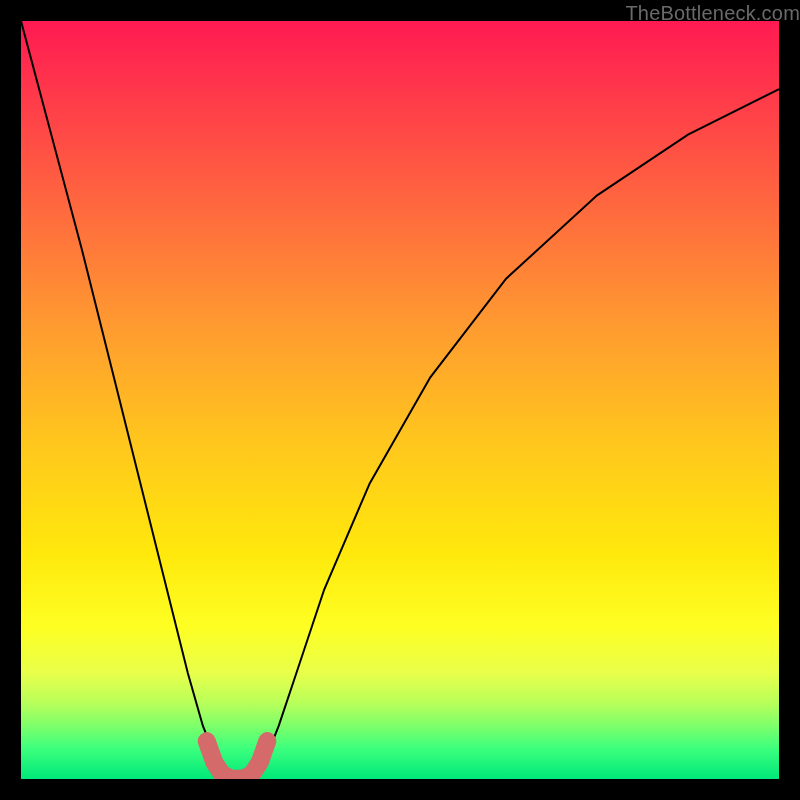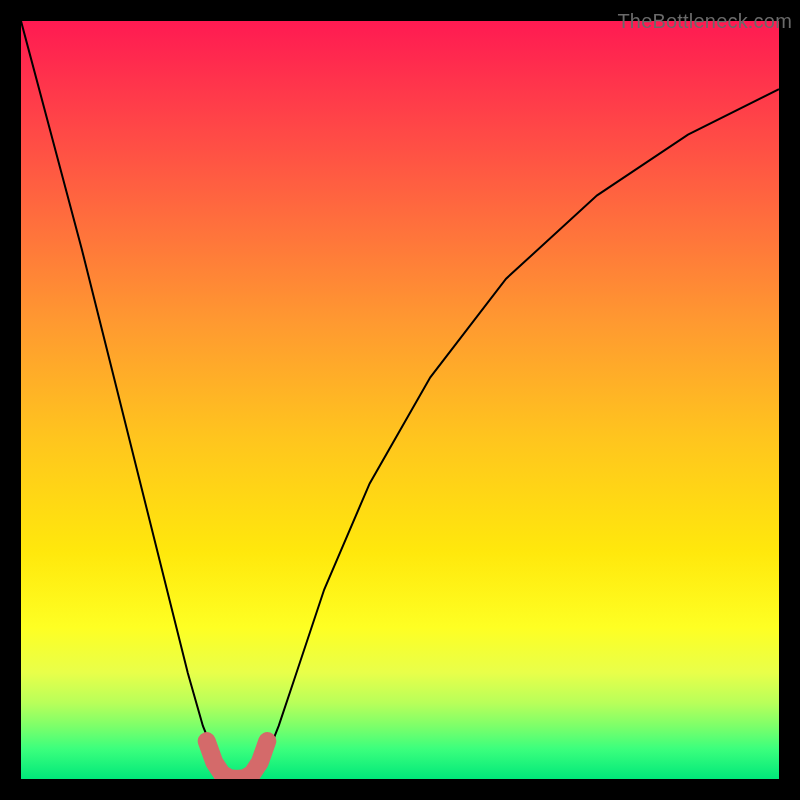--- a/index.html
+++ b/index.html
@@ -27,26 +27,25 @@
       #feff23 80%,
       #e8ff4a 86%,
       #b8ff5a 90%,
       #7dff6a 93%,
       #3cff7d 96%,
       #00e87a 100%);
   }
   .watermark {
     position: absolute;
     top: 2px;
-    right: 8px;
+    right: 0;
     color: #6a6a6a;
     font-size: 20px;
     letter-spacing: 0.2px;
     z-index: 50;
-    margin-top: 8px;
   }
   svg.plot {
     position: absolute;
     left: 21px;
     top: 21px;
     width: 758px;
     height: 758px;
     z-index: 10;
   }
 </style>

